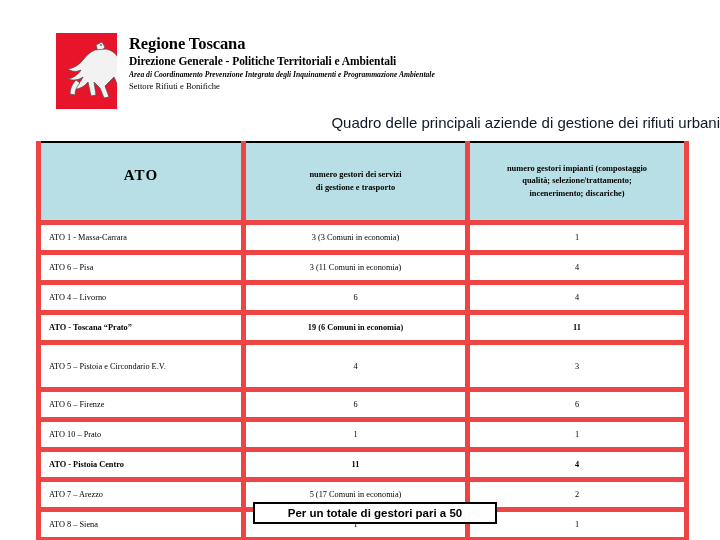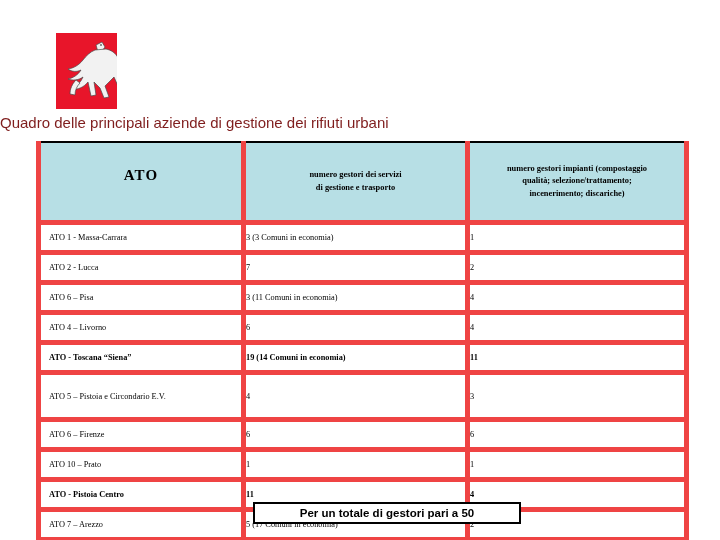--- a/index.html
+++ b/index.html
@@ -73,24 +73,24 @@
     color: #000000;
     margin-top: 1px;
   }
 
   
   .page-title {
     position: absolute;
     left: 0;
     top: 114px;
     width: 720px;
-    text-align: left;
+    text-align: right;
     font-family: "Liberation Sans", sans-serif;
     font-size: 15px;
-    color: #7f1d1d;
+    color: #0f172a;
   }
 
   
   .data-table {
     position: absolute;
     left: 36px;
     top: 141px;
     width: 648px;
     border-collapse: collapse;
     table-layout: fixed;
@@ -129,38 +129,39 @@
   .data-table tbody td {
     font-size: 8.3px;
     height: 25px;
     vertical-align: middle;
   }
   .data-table tbody td.col-ato {
     text-align: left;
     padding-left: 8px;
   }
   .data-table tbody td.col-num {
+    text-align: center;
   }
   tr.group-row td {
     font-weight: bold;
   }
   
   tr.thick-below td {
     border-bottom: 2px solid #000000;
   }
   tr.tall-row td {
     height: 42px;
   }
 
   
   .footer-note {
     position: absolute;
     left: 253px;
     top: 502px;
-    width: 268px;
+    width: 244px;
     height: 22px;
     border: 2px solid #000000;
     display: flex;
     align-items: center;
     justify-content: center;
     font-family: "Liberation Sans", sans-serif;
     font-weight: bold;
     font-size: 11.5px;
     color: #000000;
     background: #ffffff;
@@ -175,20 +176,26 @@
     <svg width="61" height="76" viewBox="0 0 61 76" xmlns="http://www.w3.org/2000/svg" aria-hidden="true">
       <g fill="#f2f2f2" stroke="#4a4a4a" stroke-width="0.7">
         <path d="M40 12 l6 -3 l3 5 l-3 4 l-4 1 z"></path>
         <path d="M39 17 c-5 2 -9 6 -12 10 c-4 5 -9 8 -15 9 c4 3 9 3 13 1 c-3 5 -8 8 -13 9 c5 2 11 1 15 -2 c-2 5 -6 9 -11 12 c6 1 12 -2 16 -7 l3 14 l5 -1 l-2 -13 l6 6 l4 10 l5 -1 l-4 -11 l9 -9 l4 9 l5 -1 l-5 -12 c2 -5 2 -10 0 -15 c-2 -5 -7 -8 -12 -9 z"></path>
         <path d="M20 47 c-4 4 -6 9 -6 14 l5 1 c0 -5 2 -9 5 -12 z"></path>
       </g>
       <g fill="#8c8c8c">
         <path d="M44 11 l2 0 l0 2 l-2 0 z"></path>
       </g>
     </svg>
+  </div>
+  <div class="header-text">
+    <div class="org-name">Regione Toscana</div>
+    <div class="org-dept">Direzione Generale - Politiche Territoriali e Ambientali</div>
+    <div class="org-area">Area di Coordinamento Prevenzione Integrata degli Inquinamenti e Programmazione Ambientale</div>
+    <div class="org-sector">Settore Rifiuti e Bonifiche</div>
   </div>
 </div>
 
 <div class="page-title">Quadro delle principali aziende di gestione dei rifiuti urbani</div>
 
 <table class="data-table">
   <colgroup>
     <col class="c-ato">
       <col class="c-serv">
       <col class="c-imp">
@@ -209,37 +216,32 @@
       </th>
     </tr>
   </thead>
   <tbody id="table-body">
       <tr>
         <td class="col-ato">ATO 1 - Massa-Carrara</td>
         <td class="col-num">3 (3 Comuni in economia)</td>
         <td class="col-num">1</td>
       </tr>
       <tr>
-        <td class="col-ato">ATO 2 - Lucca</td>
-        <td class="col-num">7</td>
-        <td class="col-num">2</td>
-      </tr>
-      <tr>
         <td class="col-ato">ATO 6 – Pisa</td>
         <td class="col-num">3 (11 Comuni in economia)</td>
         <td class="col-num">4</td>
       </tr>
       <tr>
         <td class="col-ato">ATO 4 – Livorno</td>
         <td class="col-num">6</td>
         <td class="col-num">4</td>
       </tr>
       <tr class="group-row thick-below">
-        <td class="col-ato">ATO - Toscana “Siena”</td>
-        <td class="col-num">19 (14 Comuni in economia)</td>
+        <td class="col-ato">ATO - Toscana “Prato”</td>
+        <td class="col-num">19 (6 Comuni in economia)</td>
         <td class="col-num">11</td>
       </tr>
       <tr class="tall-row">
         <td class="col-ato">ATO 5 – Pistoia e Circondario E.V.</td>
         <td class="col-num">4</td>
         <td class="col-num">3</td>
       </tr>
       <tr>
         <td class="col-ato">ATO 6 – Firenze</td>
         <td class="col-num">6</td>

